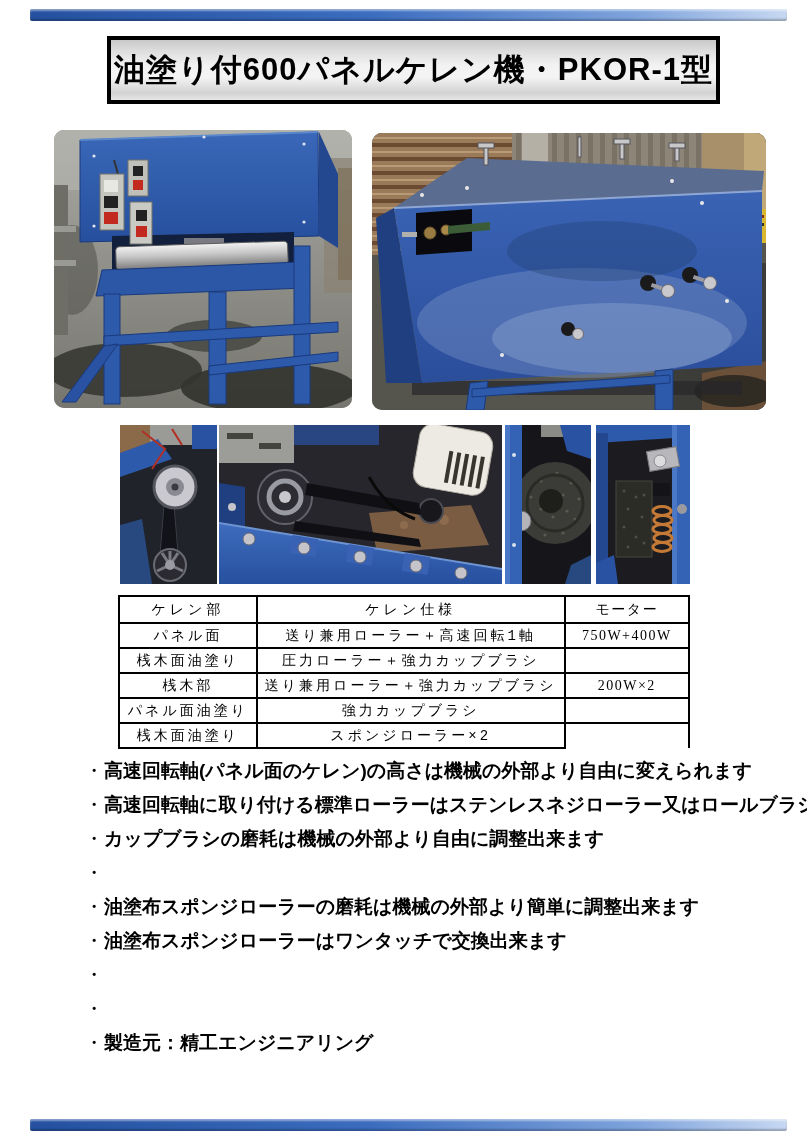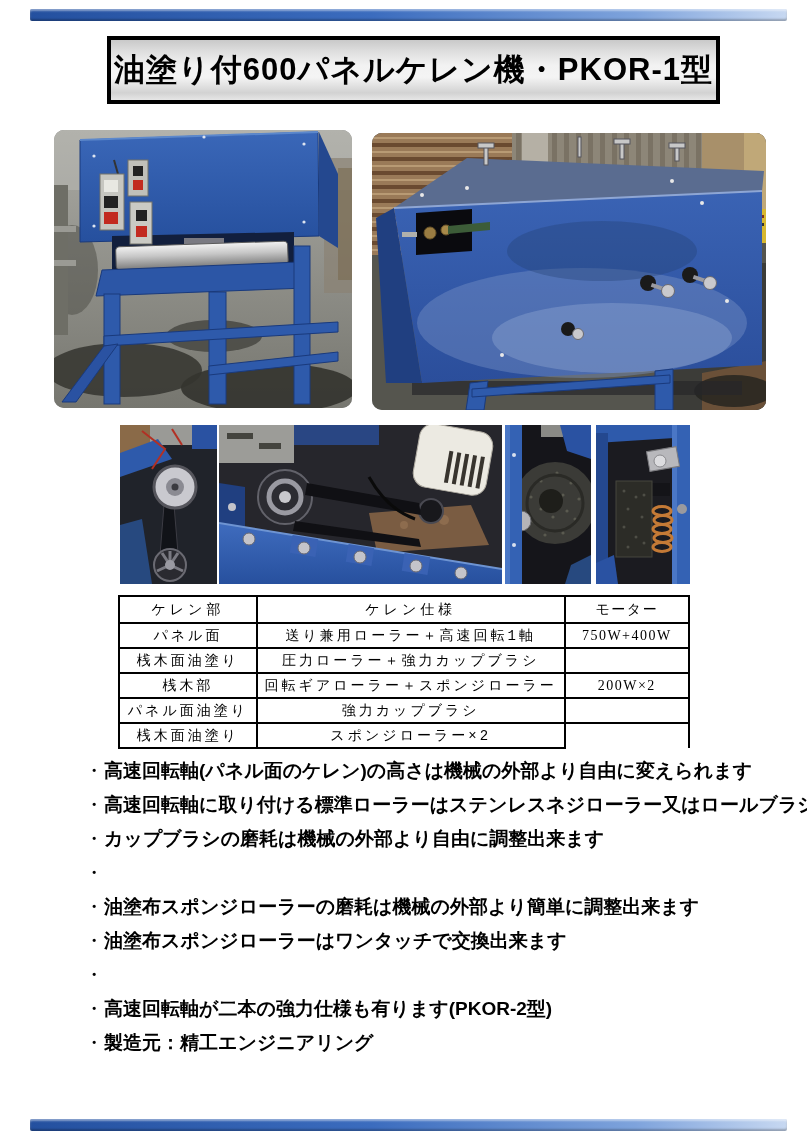--- a/index.html
+++ b/index.html
@@ -365,21 +365,21 @@
         <td class="col-spec">送り兼用ローラー＋高速回転1軸</td>
         <td class="col-motor">750W+400W</td>
       </tr>
       <tr>
         <td class="col-part">桟木面油塗り</td>
         <td class="col-spec">圧力ローラー＋強力カップブラシ</td>
         <td class="col-motor"></td>
       </tr>
       <tr>
         <td class="col-part">桟木部</td>
-        <td class="col-spec">回転ギアローラー＋スポンジローラー</td>
+        <td class="col-spec">送り兼用ローラー＋強力カップブラシ</td>
         <td class="col-motor">200W×2</td>
       </tr>
       <tr>
         <td class="col-part">パネル面油塗り</td>
         <td class="col-spec">強力カップブラシ</td>
         <td class="col-motor"></td>
       </tr>
       <tr>
         <td class="col-part">桟木面油塗り</td>
         <td class="col-spec">スポンジローラー×2</td>
@@ -410,21 +410,20 @@
     </div>
     <div class="feature-row">
       <span class="bullet">・</span>
       <span>油塗布スポンジローラーはワンタッチで交換出来ます</span>
     </div>
     <div class="feature-row">
       <span class="bullet">・</span>
     </div>
     <div class="feature-row">
       <span class="bullet">・</span>
-      <span>高速回転軸が二本の強力仕様も有ります(PKOR-2型)</span>
     </div>
     <div class="feature-row">
       <span class="bullet">・</span>
       <span>製造元：精工エンジニアリング</span>
     </div>
   </div>
 
 </div>
 
 </body></html>

